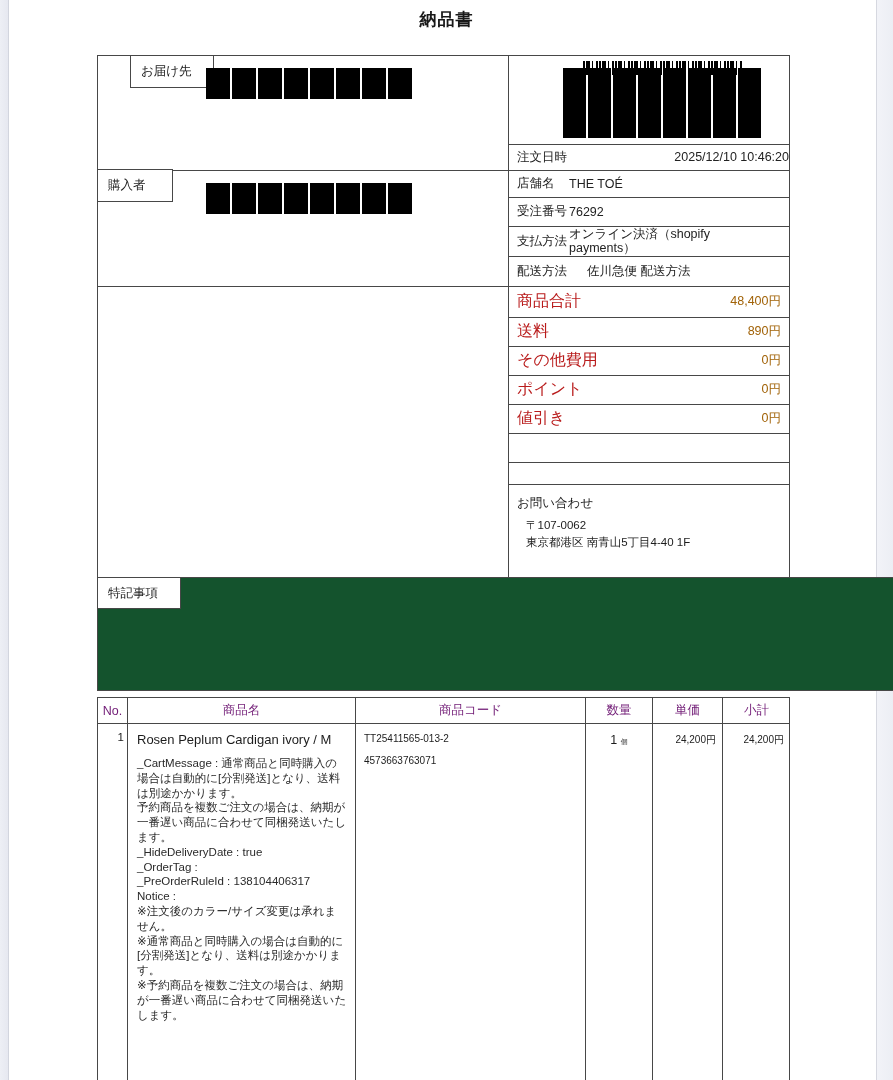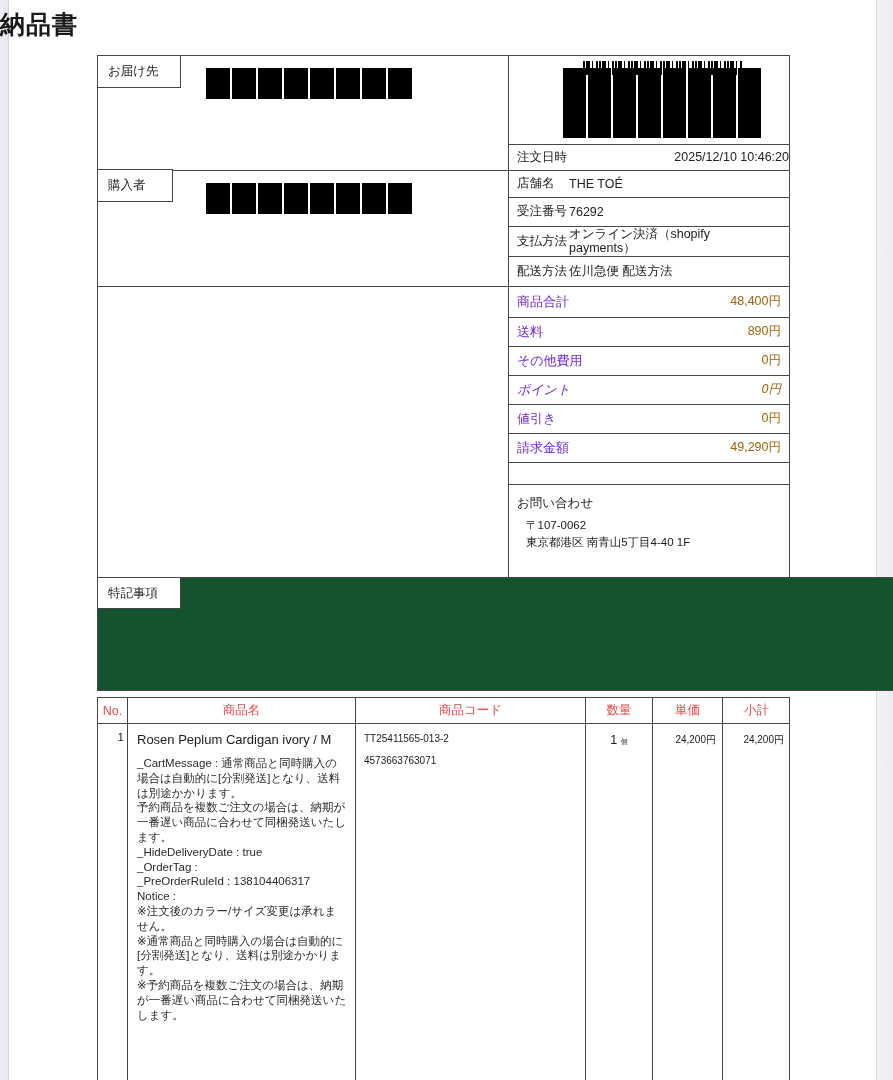--- a/index.html
+++ b/index.html
@@ -21,40 +21,40 @@
     background: linear-gradient(90deg,#edeff5,#e6e8f0);
     border-right:1px solid #d2d5de;
   }
   .edge-right {
     position:absolute; right:0; top:0; bottom:0; width:17px;
     background: linear-gradient(90deg,#f2f3f8,#eceef4);
     border-left:1px solid #d6d8e0;
   }
   .doc-title {
     position:absolute; left:0; top:8px; width:100%;
-    font-size:25px; font-weight:700; letter-spacing:1px;
+    text-align:center; font-size:17px; font-weight:700; letter-spacing:1px;
     color:#191919;
   }
 
   
   .top-section {
     position:absolute; left:97px; top:55px; width:693px; height:524px;
     border:1px solid #474747; background:#fff;
   }
   .col-divider { position:absolute; left:410px; top:0; bottom:0; width:1px; background:#474747; }
   .hline-full { position:absolute; left:0; width:100%; height:1px; background:#474747; }
   .hline-right { position:absolute; left:411px; right:0; height:1px; background:#474747; }
 
   .corner-label {
     position:absolute; left:-1px; top:-1px;
     background:#fff; border:1px solid #474747;
     display:flex; align-items:center;
     padding-left:10px; font-size:12.5px; color:#1c1c1c;
   }
-  .lbl-recipient { width:84px; height:33px; }
+  .lbl-recipient { width:84px; height:33px;margin-left:33px; }
   .lbl-purchaser { width:76px; height:33px; top:113px; }
   .lbl-notes     { width:84px; height:32px; }
 
   .redact-row { position:absolute; display:flex; gap:2px; }
   .redact-row .blk { width:24px; height:31px; background:#000; }
 
   
   .barcode-wrap { position:absolute; left:465px; top:5px; width:200px; height:78px; }
   .barcode-bars {
     position:absolute; left:20px; top:0; width:160px; height:14px;
@@ -64,21 +64,21 @@
   }
   .barcode-redact { position:absolute; left:0; top:7px; display:flex; gap:2px; }
   .barcode-redact .blk { width:23px; height:70px; background:#000; }
 
   
   .r-row { position:absolute; left:411px; right:0; display:flex; align-items:center; }
   .r-row .f-label { width:60px; padding-left:8px; font-size:12.5px; flex:none; color:#222; }
   .r-row .f-value { font-size:12.5px; color:#222; }
   .r-row .f-value.wrap2 { width:160px; line-height:14px; padding:1px 0; }
   .m-row { position:absolute; left:411px; right:0; display:flex; align-items:center; justify-content:space-between; }
-  .m-row .m-label { padding-left:8px; font-size:13px; color:#6d28d9; }
+  .m-row .m-label { padding-left:8px; font-size:16px; color:#b91c1c; }
   .m-row .m-value { padding-right:8px; font-size:12.5px; color:#a16207; }
 
   .contact { position:absolute; left:411px; right:0; top:428px; height:94px; }
   .contact .c-label { position:absolute; left:8px; top:11px; font-size:12.5px; }
   .contact .c-postal { position:absolute; left:17px; top:34px; font-size:11.5px; }
   .contact .c-address { position:absolute; left:17px; top:51px; font-size:11.5px; }
 
   
   .notes-section {
     position:absolute; left:97px; top:577px; width:815px; height:114px;
@@ -87,21 +87,21 @@
 
   
   .items-section {
     position:absolute; left:97px; top:697px; width:693px; height:383px;
     border:1px solid #474747; border-bottom:none; background:#fff;
   }
   .h-row { display:flex; height:26px; border-bottom:1px solid #474747; }
   .h-cell {
     border-right:1px solid #474747; flex:none;
     display:flex; align-items:center; justify-content:center;
-    font-size:12.5px; color:#ef4444;
+    font-size:12.5px; color:#701a75;
   }
   .b-row { display:flex; height:356px; }
   .b-cell { border-right:1px solid #474747; flex:none; overflow:hidden; }
   .w-no   { width:30px; }
   .w-name { width:228px; }
   .w-code { width:230px; }
   .w-qty  { width:67px; }
   .w-unit { width:70px; }
   .w-sub  { width:67px; border-right:none !important; }
 
@@ -193,48 +193,44 @@
       <span class="f-value">THE TOÉ</span>
     </div>
     <div class="r-row" style="top:141px; height:29px;">
       <span class="f-label">受注番号</span>
       <span class="f-value">76292</span>
     </div>
     <div class="r-row" style="top:170px; height:30px;">
       <span class="f-label">支払方法</span>
       <span class="f-value wrap2">オンライン決済（shopify payments）</span>
     </div>
-    <div class="r-row" style="top:200px; height:30px;">
+    <div class="r-row" style="top:200px; height:30px;gap:18px;">
       <span class="f-label">配送方法</span>
       <span class="f-value">佐川急便 配送方法</span>
     </div>
 
     <div class="m-row" style="top:230px; height:31px;">
       <span class="m-label">商品合計</span>
       <span class="m-value">48,400円</span>
     </div>
     <div class="m-row" style="top:261px; height:29px;">
       <span class="m-label">送料</span>
       <span class="m-value">890円</span>
     </div>
     <div class="m-row" style="top:290px; height:29px;">
       <span class="m-label">その他費用</span>
       <span class="m-value">0円</span>
     </div>
-    <div class="m-row" style="top:319px; height:29px;font-style:italic;">
+    <div class="m-row" style="top:319px; height:29px;">
       <span class="m-label">ポイント</span>
       <span class="m-value">0円</span>
     </div>
     <div class="m-row" style="top:348px; height:29px;">
       <span class="m-label">値引き</span>
       <span class="m-value">0円</span>
-    </div>
-    <div class="m-row" style="top:377px; height:29px;">
-      <span class="m-label">請求金額</span>
-      <span class="m-value">49,290円</span>
     </div>
 
     <div class="contact">
       <div class="c-label">お問い合わせ</div>
       <div class="c-postal">〒107-0062</div>
       <div class="c-address">東京都港区 南青山5丁目4-40 1F</div>
     </div>
   </div>
 
   <div class="notes-section">

